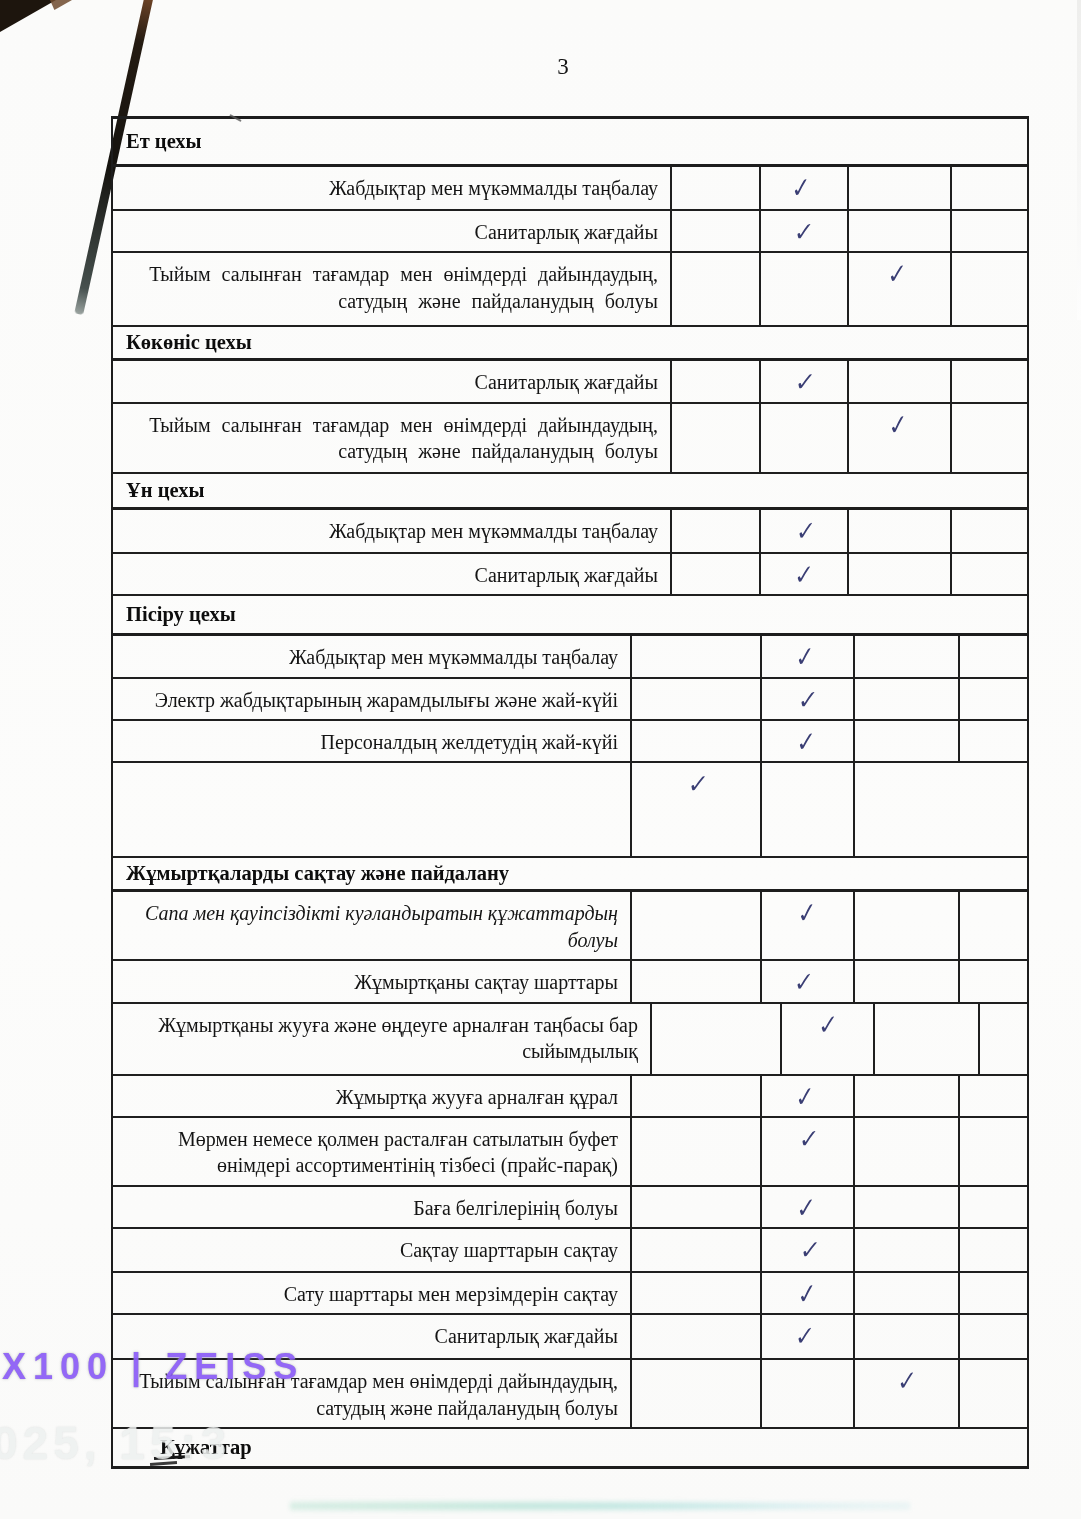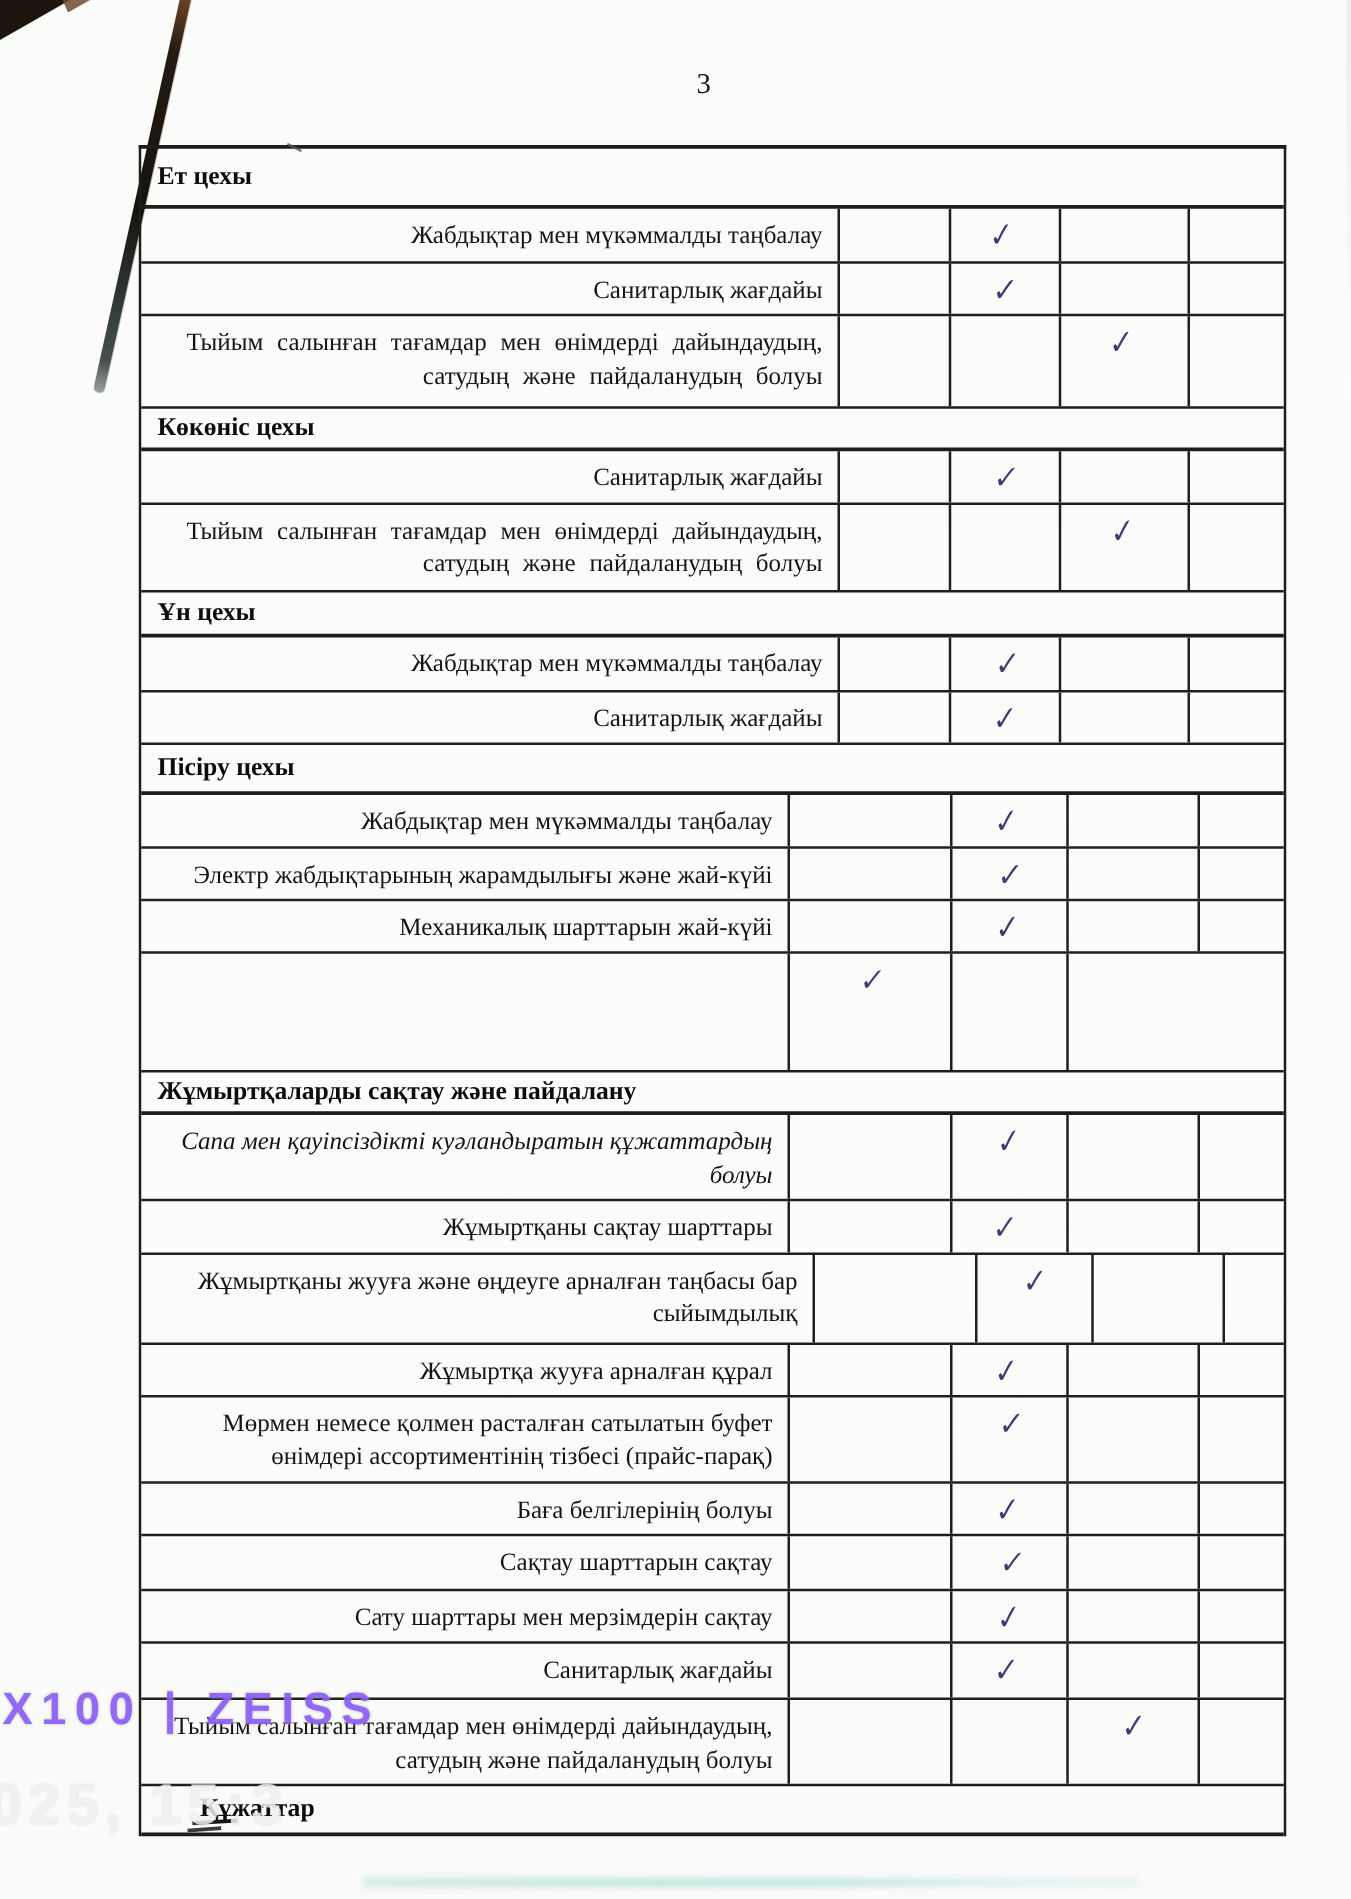--- a/index.html
+++ b/index.html
@@ -200,21 +200,21 @@
       <div class="t-row" style="min-height: 40px;">
         <div class="cell text-cell">Электр жабдықтарының жарамдылығы және жай-күйі</div>
         <div class="cell check-cell"></div>
         <div class="cell check-cell">
           <span class="check" style="transform: rotate(-8deg) skewX(-12deg); margin-left: 2px;">✓</span>
         </div>
         <div class="cell check-cell"></div>
         <div class="cell check-cell"></div>
       </div>
       <div class="t-row" style="min-height: 40px;">
-        <div class="cell text-cell">Механикалық шарттарын жай-күйі</div>
+        <div class="cell text-cell">Персоналдың желдетудің жай-күйі</div>
         <div class="cell check-cell"></div>
         <div class="cell check-cell">
           <span class="check" style="transform: rotate(-13deg) skewX(-12deg); margin-left: -3px;">✓</span>
         </div>
         <div class="cell check-cell"></div>
         <div class="cell check-cell"></div>
       </div>
       <div class="t-row" style="min-height: 95px;">
         <div class="cell check-cell"></div>
         <div class="cell check-cell">

